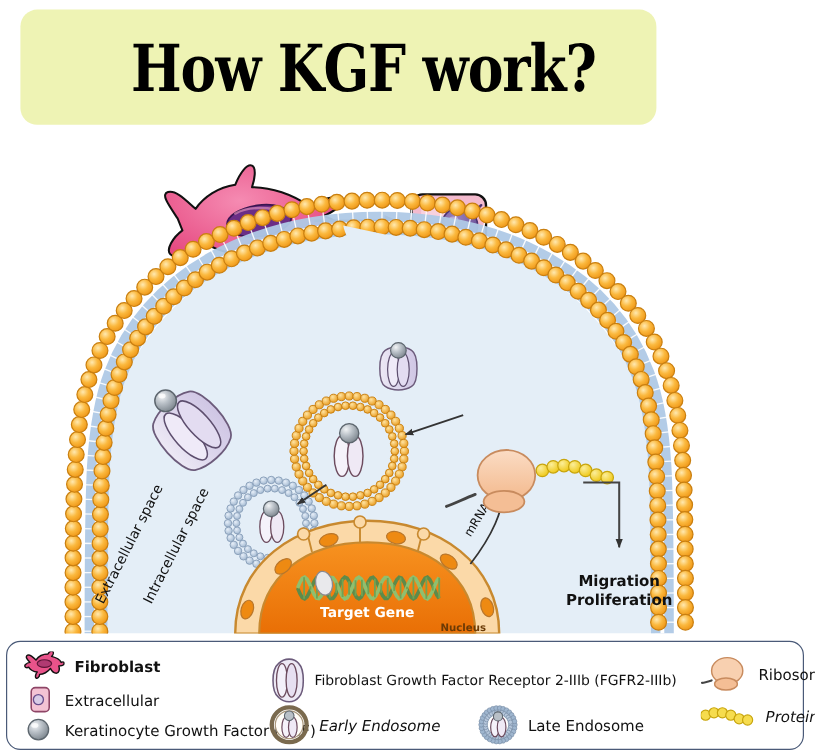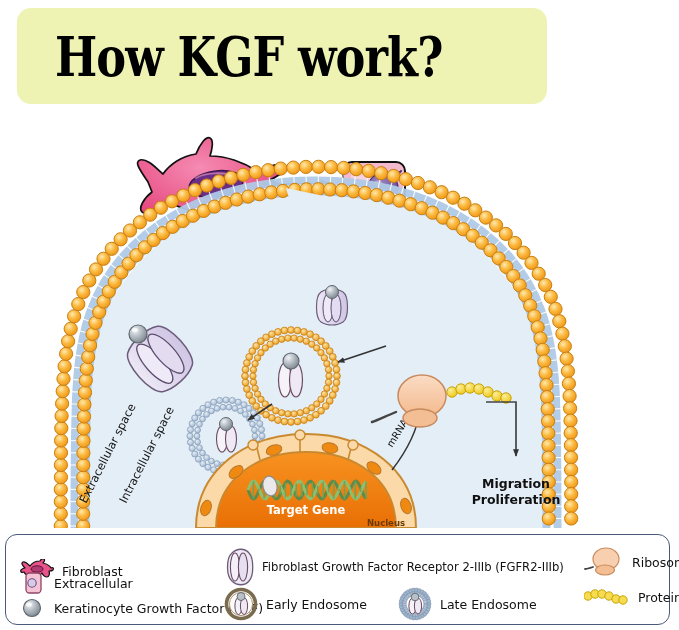--- a/index.html
+++ b/index.html
@@ -1,19 +1,19 @@
 <!DOCTYPE html>
 <html><head>
 <meta charset="utf-8">
 <style>
   html,body{margin:0;padding:0;background:#ffffff;}
   body{width:679px;height:630px;position:relative;overflow:hidden;
        font-family:"Liberation Sans",sans-serif;}
 
-  #stage{position:absolute;left:0;top:0;width:679px;height:630px;background:#fff;}
+  #stage{position:absolute;left:0;top:0;width:679px;height:630px;background:#fff;text-align:right;}
 
   
   .banner{position:absolute;left:17px;top:8px;width:530px;height:96px;
           background:#eef3b4;border-radius:14px;}
   .banner-title{position:absolute;left:38px;top:16px;width:480px;height:66px;
           line-height:66px;font-size:54px;font-weight:700;color:#000;
           font-family:"DejaVu Serif",serif;letter-spacing:-1px;
           font-stretch:condensed;transform:scaleX(0.92);transform-origin:left center;}
 
   
@@ -23,22 +23,22 @@
   .legend{position:absolute;left:5px;top:534px;width:665px;height:91px;
           border:1.6px solid #4a5a78;border-radius:12px;background:#fff;
           box-sizing:border-box;}
   .lg-item{position:absolute;display:flex;align-items:center;}
   .lg-ico{flex:0 0 auto;display:block;}
   .lg-txt{font-size:12.5px;color:#111;white-space:nowrap;margin-left:8px;
           font-family:"DejaVu Sans",sans-serif;}
   .lg-txt.sm{font-size:11.6px;}
 
   .c1{left:14px;} .c2{left:218px;} .c3{left:578px;}
-  .r1{top:24px;} .r2{top:36px;} .r3{top:62px;}
-  .rA{top:12px;} .rB{top:52px;}
+  .r1{top:8px;font-weight:bold;} .r2{top:36px;} .r3{top:62px;}
+  .rA{top:12px;} .rB{top:52px;font-style:italic;}
 </style>
 </head>
 <body>
 
 <div id="stage">
 
   <div class="banner">
     <div class="banner-title">How KGF work?</div>
   </div>
 

